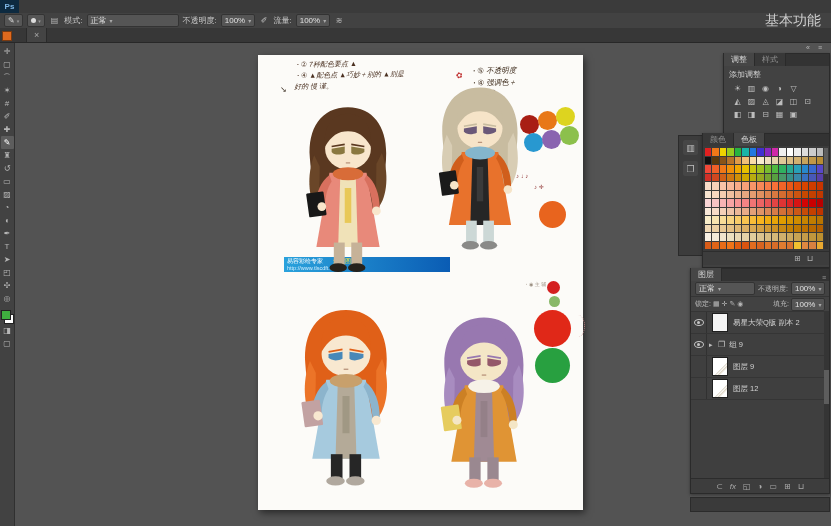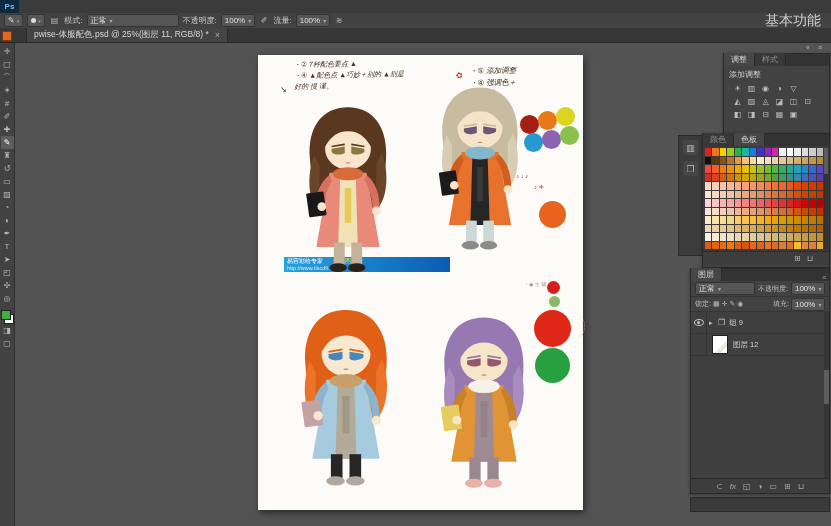--- a/index.html
+++ b/index.html
@@ -118,21 +118,20 @@
   <span class="opt-label">流量:</span>
   <span class="dropdown dd-small">100%</span>
   <span class="opticon">≋</span>
   <span class="spacer"></span>
   <span class="workspace">基本功能</span>
 </div>
 
 <div class="tabbar">
   <div class="docicon"></div>
   <div class="doctab">
-    <span>pwise-体服配色.psd @ 25%(图层 11, RGB/8) *</span>
     <span class="closex">×</span>
   </div>
 </div>
 
 <div class="toolbar">
   <div id="tool-list" style="display:flex;flex-direction:column;align-items:center">
       <div class="tool">✛</div>
       <div class="tool">▢</div>
       <div class="tool">⌒</div>
       <div class="tool">✶</div>
@@ -162,21 +161,21 @@
 </div>
 
 <div id="document">
   <div id="anno-tl" class="anno" style="left:36px;top:4px">
       <div class="ln">・② 7种配色要点 ▲</div>
       <div class="ln">・④ ▲配色点 ▲巧妙＋别的 ▲别是</div>
       <div class="ln">好的 慢 谨。</div>
     </div>
   <span class="mark" style="left:22px;top:30px;color:#3a2c20">↘</span>
   <div id="anno-tr" class="anno" style="left:212px;top:10px;font-size:7.5px;color:#3a2818">
-      <div class="ln">・⑤ 添加调整</div>
+      <div class="ln">・⑤ 不透明度</div>
       <div class="ln">・④ 强调色＋</div>
       <div class="ln">先画 哦</div>
     </div>
   <span class="mark" style="left:198px;top:16px;color:#c03030;transform:rotate(-15deg)">✿</span>
   <span class="mark" style="left:258px;top:118px;color:#8a2a2a;font-size:6px">♪ ↓ ♪</span>
   <span class="mark" style="left:276px;top:128px;color:#8a2a2a;font-size:6px">♪ ✛</span>
   <span class="tinynote" style="left:266px;top:226px">・◉ 主 辅</span>
 
   <div class="watermark">
     <div class="wm1">
@@ -572,27 +571,39 @@
         <span class="miniicon">✎</span>
         <span class="miniicon">◉</span>
       </span>
     <span class="llabel-s" style="margin-left:auto">填充:</span>
     <span class="dropdown dd-small">100%</span>
   </div>
   <div id="layer-list">
     <div class="lscroll">
         <div class="swthumb" style="top:58px"></div>
       </div>
+  <div class="lrow">
+        <div class="leye">
+          <span class="eyeshape"></span>
+        </div>
+        <span class="lthumb tw"></span>
+        <span class="llabel">易星大荣Q版 副本 2</span>
+      </div>
       <div class="lrow">
         <div class="leye">
           <span class="eyeshape"></span>
         </div>
         <span class="ltri">▸</span>
         <span class="lfolder">❐</span>
         <span class="llabel">组 9</span>
+      </div>
+      <div class="lrow">
+        <div class="leye"></div>
+        <span class="lthumb ts"></span>
+        <span class="llabel">图层 9</span>
       </div>
       <div class="lrow">
         <div class="leye"></div>
         <span class="lthumb ts"></span>
         <span class="llabel">图层 12</span>
       </div>
     </div>
   <div class="lfoot" id="layer-foot">
       <span class="lficon">⊂</span>
       <span class="lficon">fx</span>

